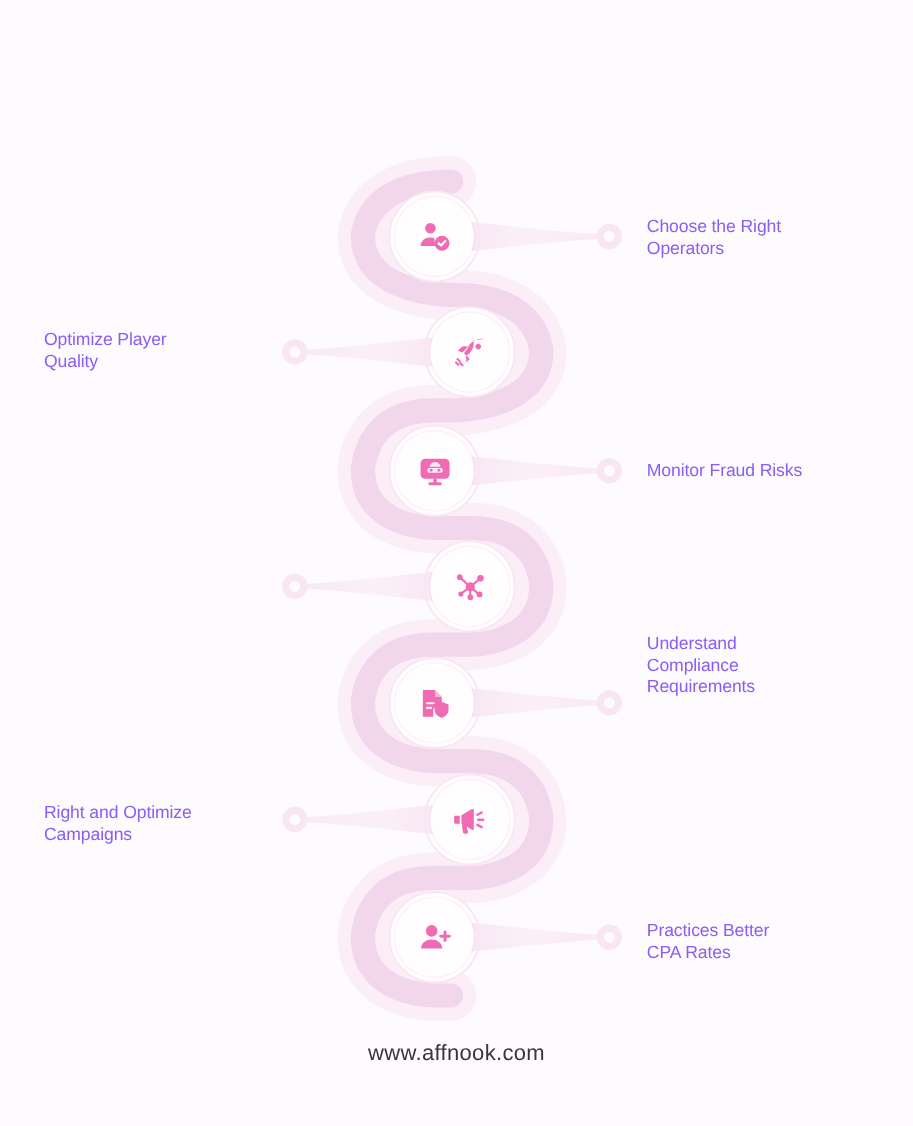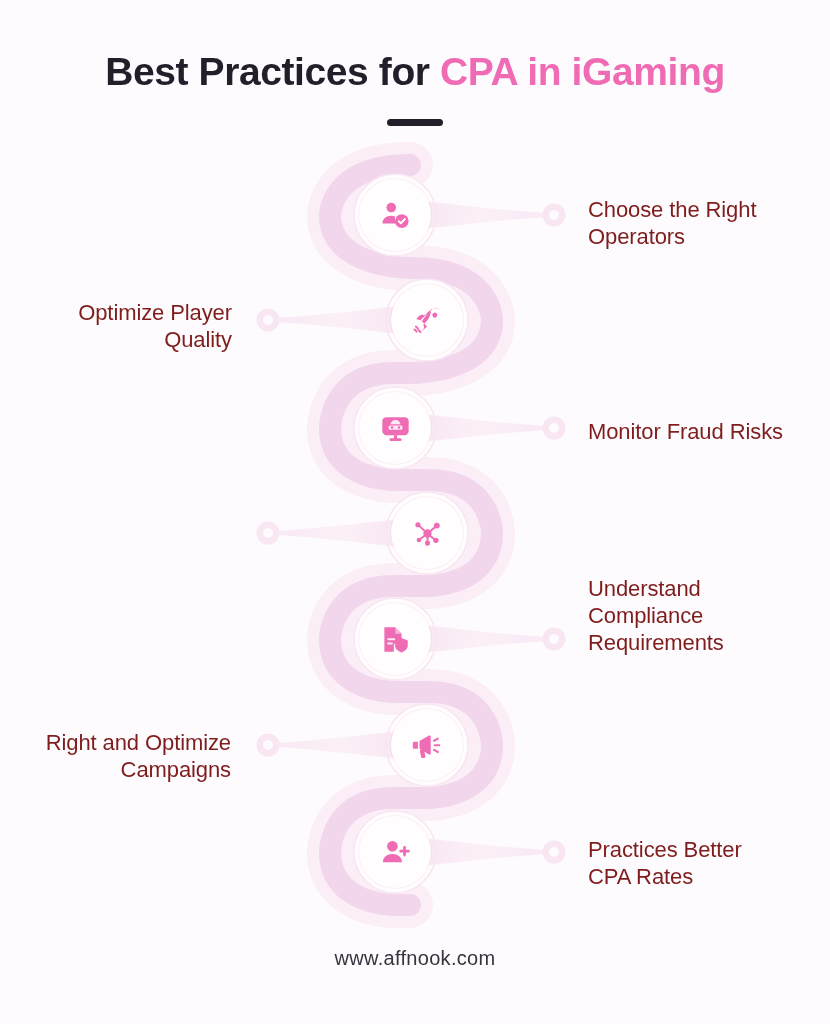--- a/index.html
+++ b/index.html
@@ -61,51 +61,47 @@
     display: flex;
     align-items: center;
     justify-content: center;
     box-shadow: 0 0 0 1px rgba(239,107,180,0.10);
   }
   .node svg { position: static; display: block; }
 
   
   .label {
     position: absolute;
-    font-size: 22px;
+    font-size: 16px;
     line-height: 1.22;
-    color: #7f1d1d;
+    color: #8b5cf6;
     font-weight: 400;
     letter-spacing: -0.1px;
     white-space: pre-line;
   }
-  .label.left  { text-align: right; }
+  .label.left  { }
   .label.right { text-align: left; }
 
   
   .footer {
     position: absolute;
     top: 947px;
     left: 0;
     width: 830px;
     text-align: center;
     font-size: 20px;
     letter-spacing: 0.3px;
     color: #37343f;
   }
 </style>
 </head>
 <body>
 
 <div class="page">
 
-  <div class="title-wrap">
-    <div class="title"><span>Best Practices for </span><span class="accent">CPA in iGaming</span></div>
-    <div class="title-rule"></div>
-  </div>
 
   <div class="stage">
     <svg width="830" height="1024" viewBox="0 0 830 1024">
       <defs>
         <linearGradient id="connR" x1="0" y1="0" x2="1" y2="0">
           <stop offset="0%" stop-color="#f6e2f0" stop-opacity="0.95"></stop>
           <stop offset="55%" stop-color="#fbeef7" stop-opacity="0.85"></stop>
           <stop offset="100%" stop-color="#f8e8f4" stop-opacity="0.95"></stop>
         </linearGradient>
         <linearGradient id="connL" x1="1" y1="0" x2="0" y2="0">

